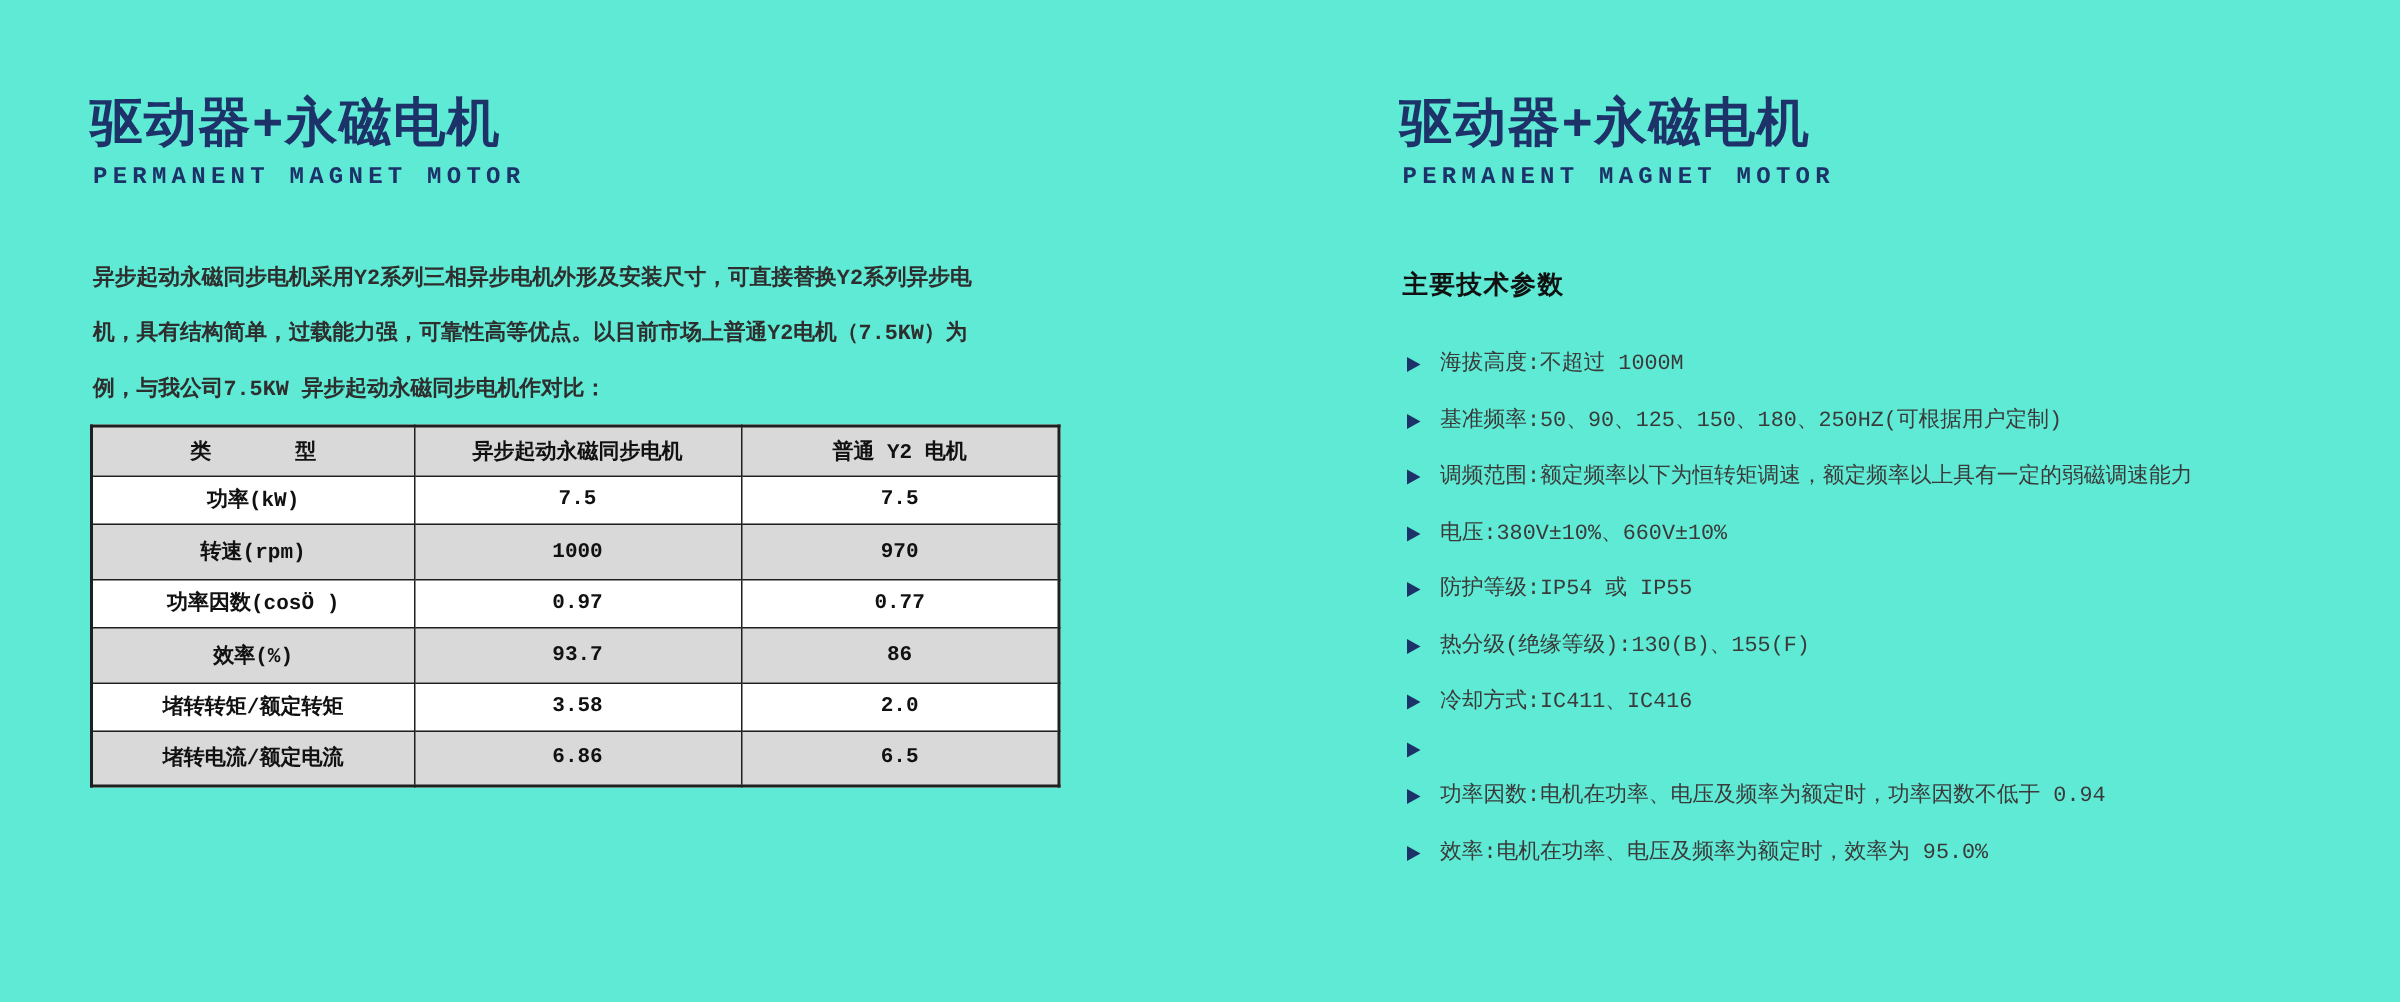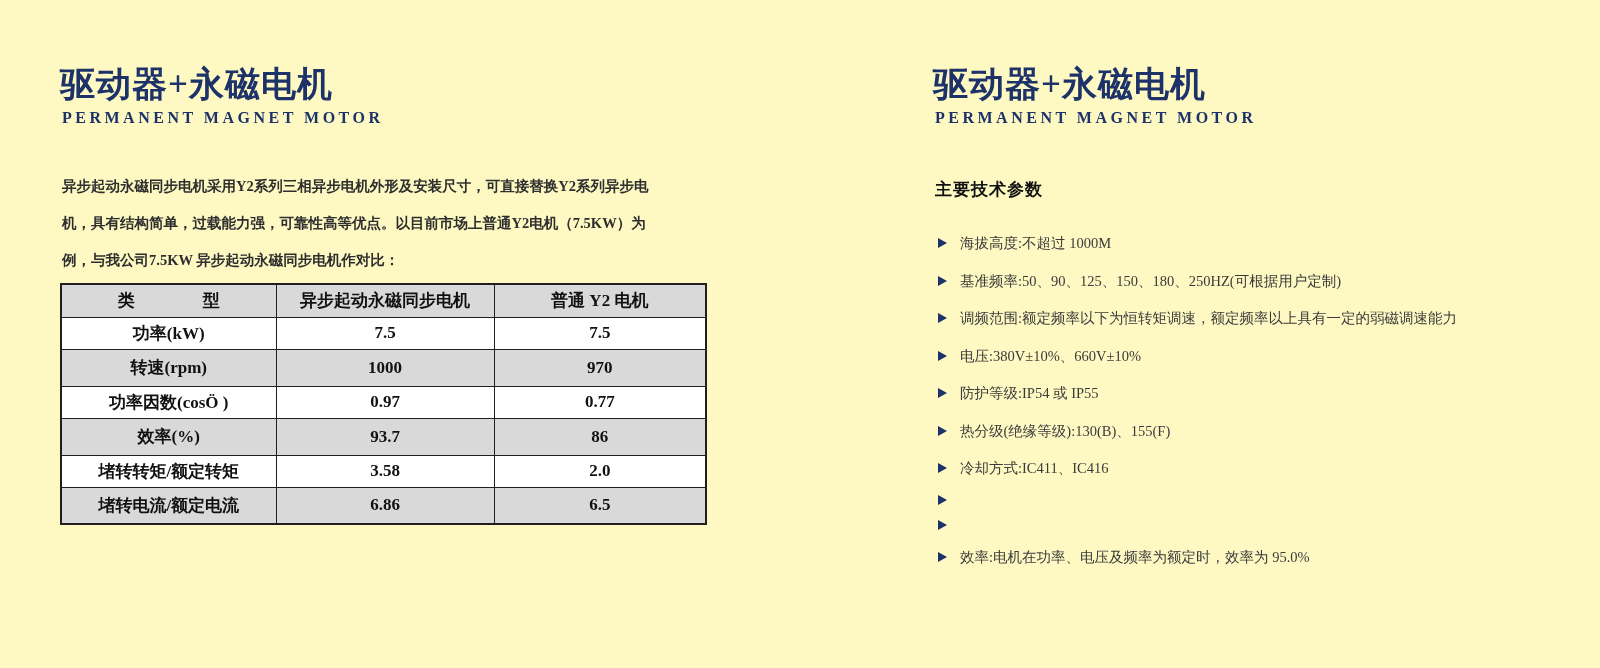--- a/index.html
+++ b/index.html
@@ -6,23 +6,23 @@
     --accent:#1d3268;
     --table-gray:#d9d9d9;
     --border:#1f1f1f;
     --body:#2e2e2e;
   }
   *{box-sizing:border-box;margin:0;padding:0;}
   html,body{background:#e8e8e8;}
   .canvas{
     position:relative;
     width:1600px;height:668px;
-    background:#fef9c3;
+    background:#5eead4;
     overflow:hidden;
-    font-family:Liberation Serif, serif;
+    font-family:Liberation Mono, monospace;
   }
   .abs{position:absolute;}
 
   
   .main-title{
     font-size:35px;font-weight:800;color:var(--accent);
     letter-spacing:1px;white-space:nowrap;line-height:1;
   }
   .sub-title{
     font-size:16px;font-weight:800;color:var(--accent);
@@ -42,21 +42,21 @@
     width:645px;
     border:2px solid var(--border);
     background:#fff;
   }
   table.cmp col:nth-child(1){width:215px;}
   table.cmp col:nth-child(2){width:218px;}
   table.cmp col:nth-child(3){width:212px;}
   table.cmp th, table.cmp td{
     border:1.5px solid var(--border);
     text-align:center;vertical-align:middle;
-    font-size:17px;color:#111;
+    font-size:14px;color:#111;
     height:32px;padding:1px 18px;
   }
   table.cmp thead th{
     background:var(--table-gray);
     font-weight:700;height:33px;
   }
   table.cmp tbody tr:nth-child(even){background:var(--table-gray);}
   table.cmp tbody tr:nth-child(even) td{height:37px;}
   table.cmp tbody td:first-child{font-weight:700;}
   table.cmp tbody td{font-weight:600;}
@@ -171,20 +171,21 @@
       </li>
       <li>
         <span class="tri-icon"></span>
         <span>冷却方式:IC411、IC416</span>
       </li>
       <li>
         <span class="tri-icon"></span>
       </li>
       <li>
         <span class="tri-icon"></span>
+        <span>功率因数:电机在功率、电压及频率为额定时，功率因数不低于 0.94</span>
       </li>
       <li>
         <span class="tri-icon"></span>
         <span>效率:电机在功率、电压及频率为额定时，效率为 95.0%</span>
       </li>
     </ul>
 
 </div>
 
 </body></html>

